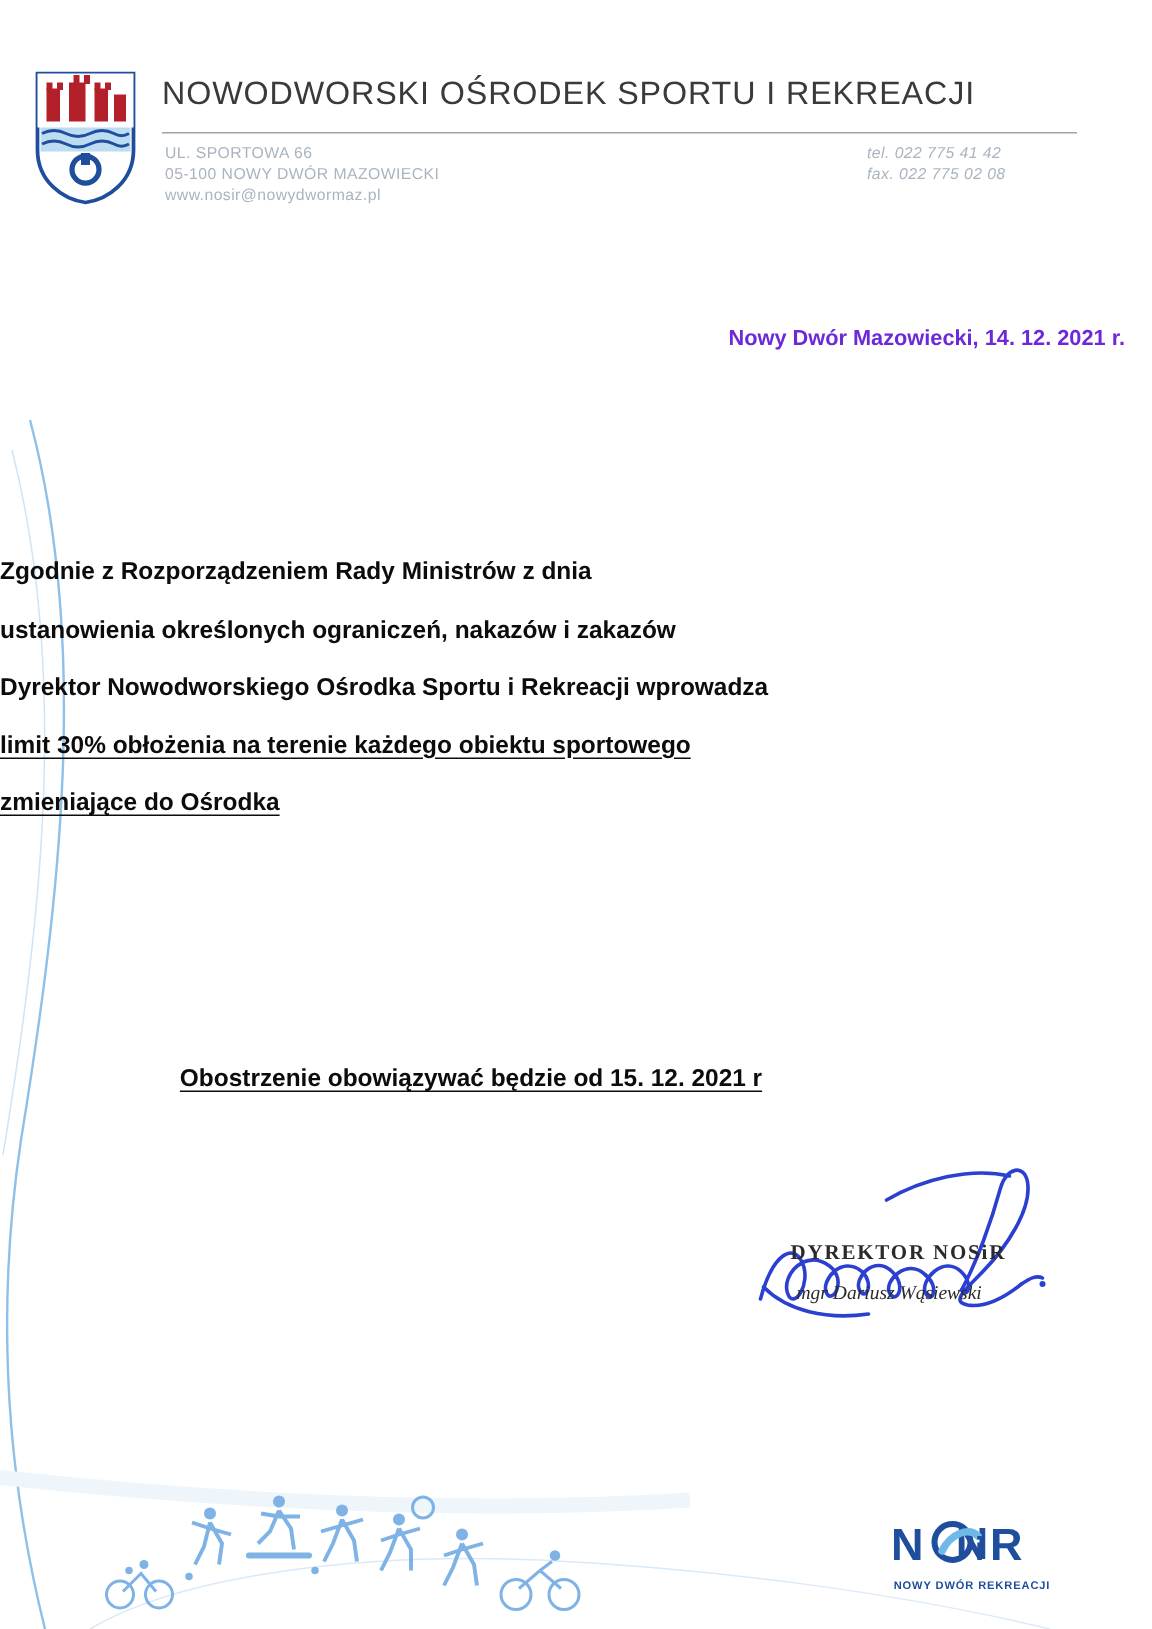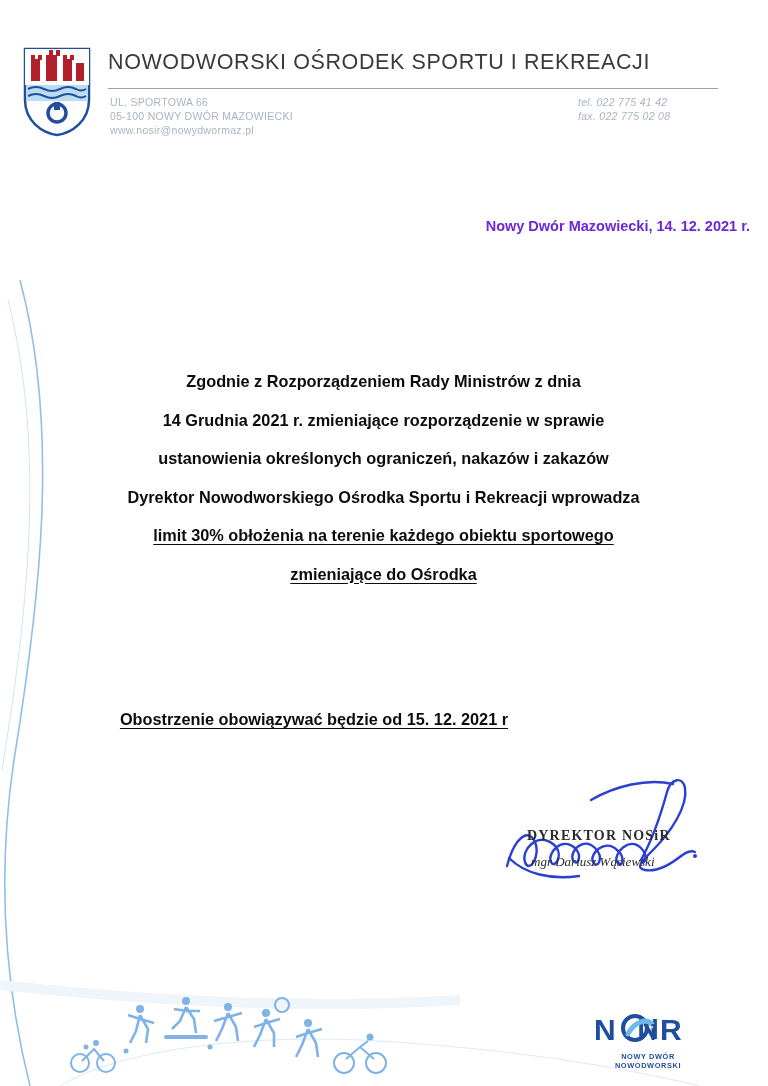--- a/index.html
+++ b/index.html
@@ -89,21 +89,20 @@
     color: #6d28d9;
     white-space: nowrap;
   }
 
   
   .body-block {
     position: absolute;
     left: 0;
     top: 362px;
     width: 767px;
-    text-align: center;
   }
   .body-line {
     font-size: 16.3px;
     font-weight: bold;
     line-height: 38.5px;
     color: #0c0c0c;
     white-space: nowrap;
   }
   .body-line.underline {
     text-decoration: underline;
@@ -232,21 +231,20 @@
   <div class="addr-right">
     <div>tel. 022 775 41 42</div>
     <div>fax. 022 775 02 08</div>
   </div>
 </div>
 
 <div class="date-line">Nowy Dwór Mazowiecki, 14. 12. 2021 r.</div>
 
 <div class="body-block">
   <div class="body-line">Zgodnie z Rozporządzeniem Rady Ministrów z dnia</div>
-  <div class="body-line">14 Grudnia 2021 r. zmieniające rozporządzenie w sprawie</div>
   <div class="body-line">ustanowienia określonych  ograniczeń, nakazów i zakazów</div>
   <div class="body-line">Dyrektor Nowodworskiego Ośrodka Sportu i Rekreacji wprowadza</div>
   <div class="body-line underline">limit  30%  obłożenia na terenie każdego obiektu sportowego</div>
   <div class="body-line underline">zmieniające do Ośrodka</div>
 </div>
 
 <div class="notice-line">Obostrzenie obowiązywać będzie od 15. 12. 2021 r</div>
 
 <div class="sig-wrap">
   <svg class="sig-ink" viewBox="0 0 230 130" xmlns="http://www.w3.org/2000/svg" aria-hidden="true">
@@ -298,14 +296,14 @@
     <text x="60" y="31" text-anchor="middle" font-family="Liberation Sans, sans-serif" font-size="30" font-weight="bold" fill="#1f4e9c">N</text>
     <text x="60" y="31" text-anchor="middle" font-family="Liberation Sans, sans-serif" font-size="30" font-weight="bold" fill="#1f4e9c" opacity="0">.</text>
     <g>
       <text x="6" y="32" font-family="Liberation Sans, sans-serif" font-size="30" font-weight="bold" fill="#1f4e9c">N</text>
       <circle cx="47" cy="20" r="12" fill="none" stroke="#1f4e9c" stroke-width="4"></circle>
       <path d="M40 26 C46 14, 58 10, 64 16" fill="none" stroke="#6fb9e8" stroke-width="5" stroke-linecap="round"></path>
       <text x="62" y="32" font-family="Liberation Sans, sans-serif" font-size="22" font-weight="bold" fill="#1f4e9c">i</text>
       <text x="72" y="32" font-family="Liberation Sans, sans-serif" font-size="30" font-weight="bold" fill="#1f4e9c">R</text>
     </g>
   </svg>
-  <div class="footer-logo-text">NOWY DWÓR NOWODWORSKI</div>
+  <div class="footer-logo-text">NOWY DWÓR REKREACJI</div>
 </div>
 
 </body></html>

